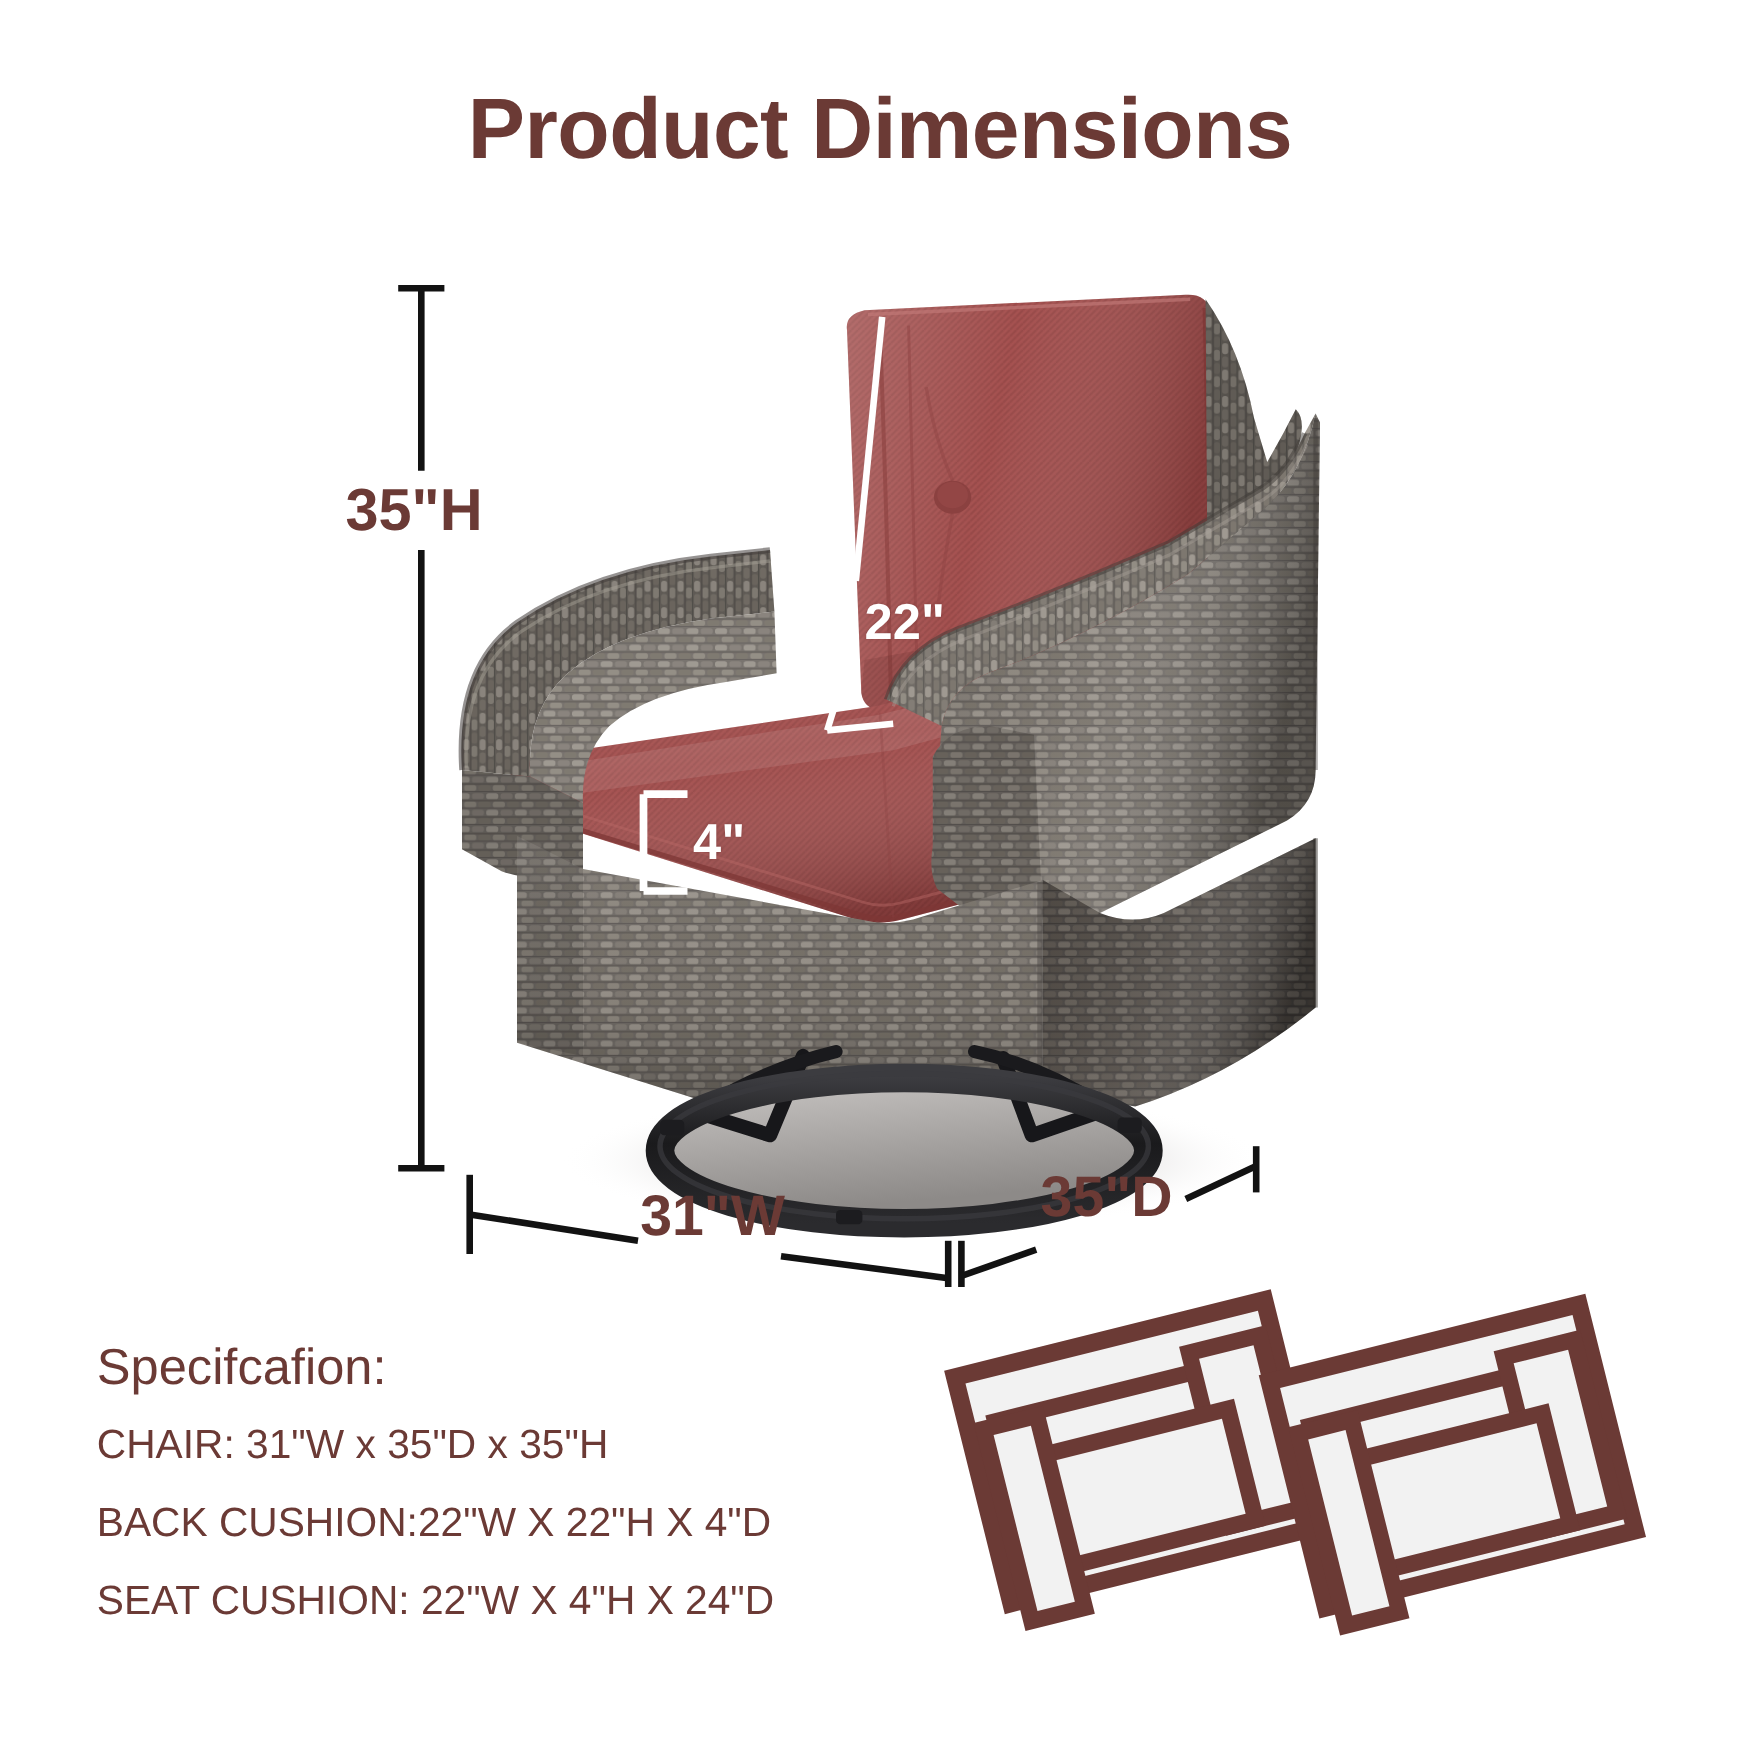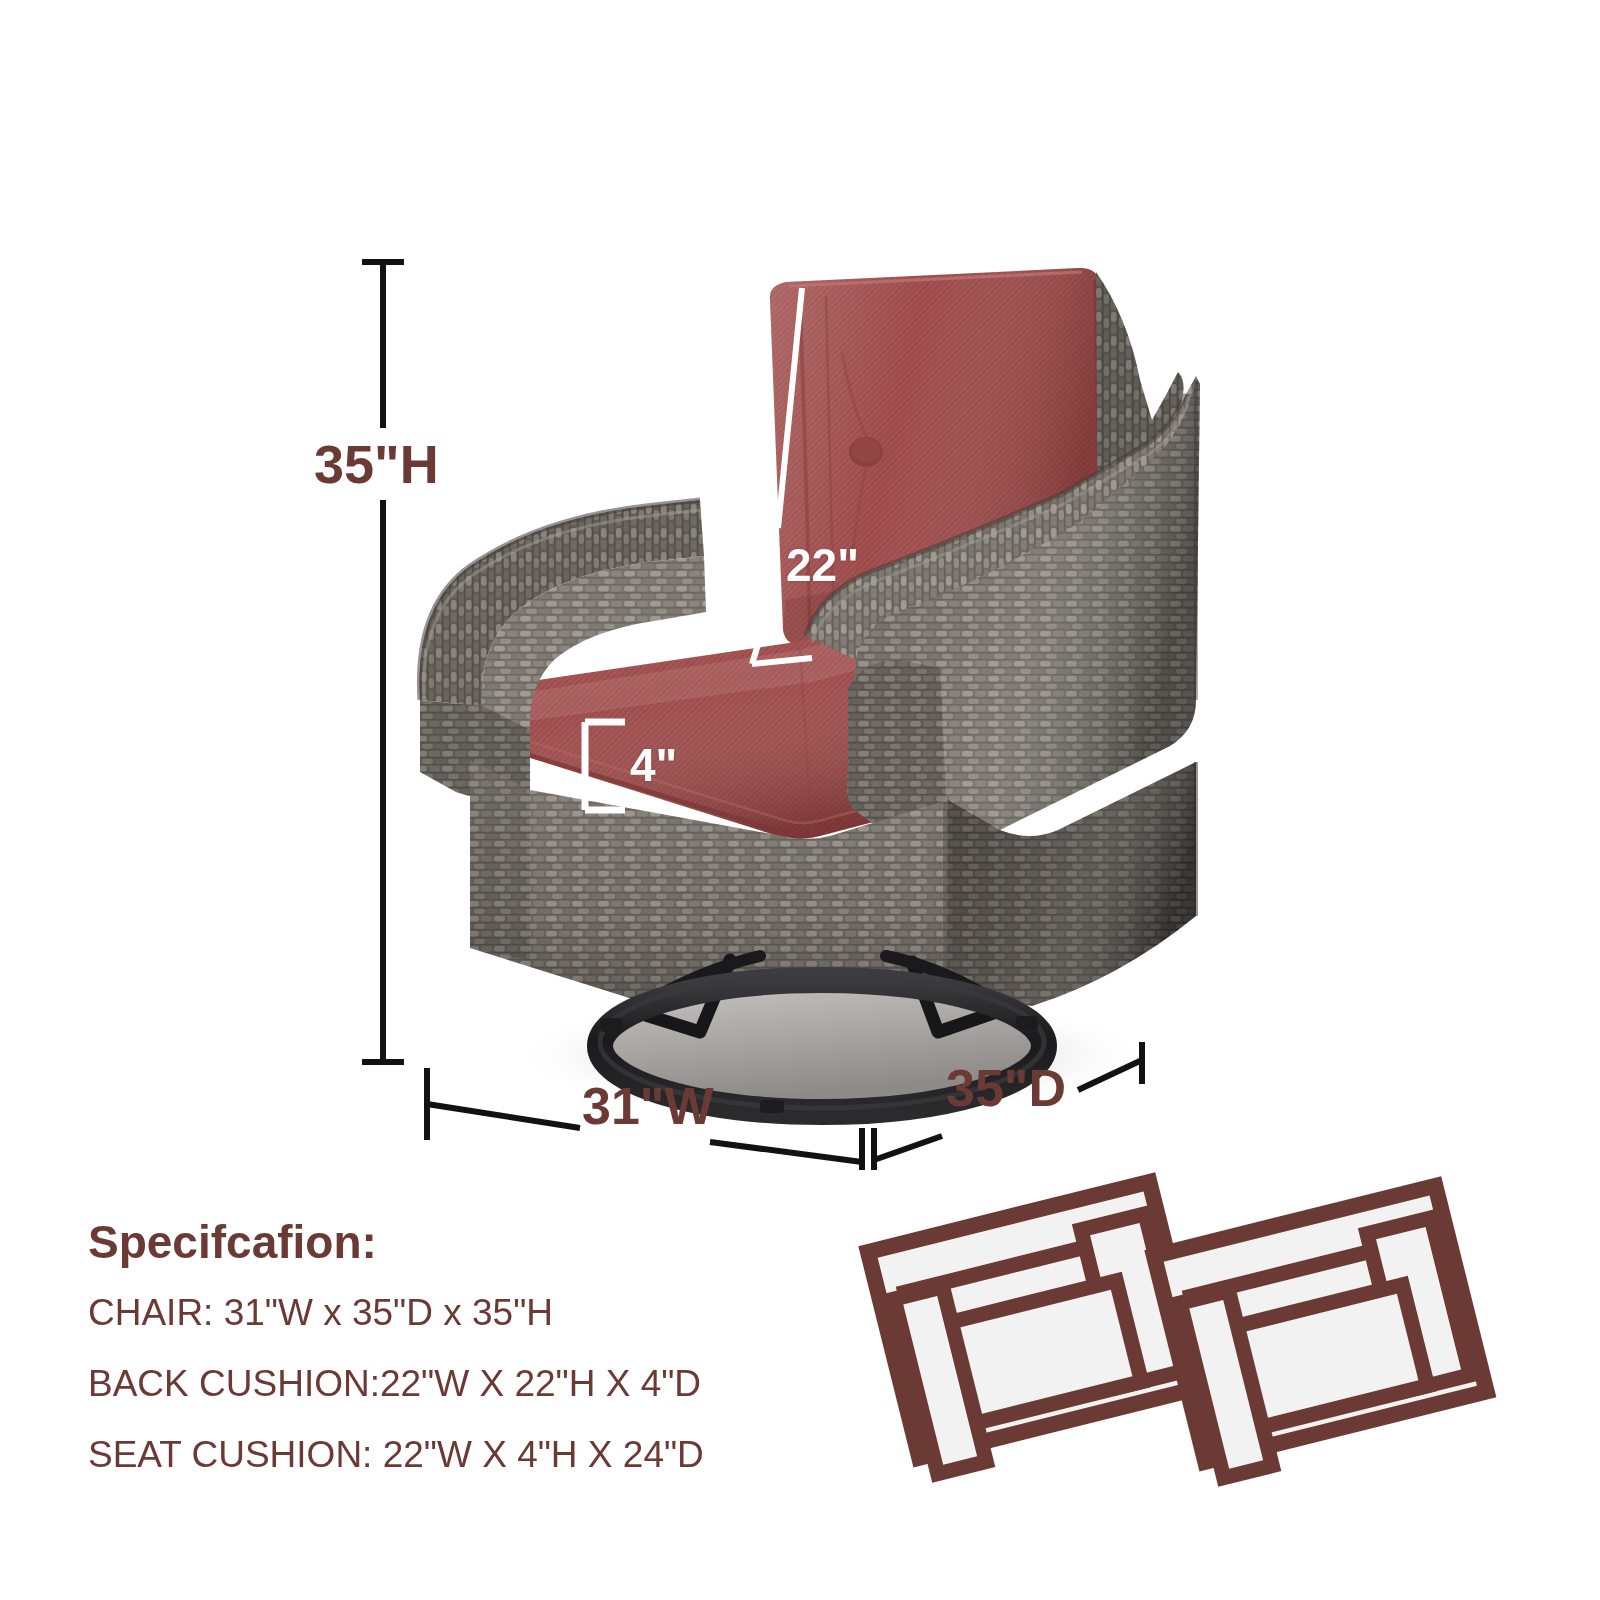--- a/index.html
+++ b/index.html
@@ -59,21 +59,21 @@
   }
   #dim-back { left: 786px; top: 542px; font-size: 46px; }
   #dim-seat { left: 630px; top: 742px; font-size: 46px; }
 
   
   .spec-title {
     position: absolute;
     left: 88px;
     top: 1219px;
     font-size: 46px;
-    font-weight: bold;
+    font-weight: normal;
     color: #6b3a35;
     line-height: 1;
   }
   .spec-line {
     position: absolute;
     left: 88px;
     font-size: 37px;
     color: #6b3a35;
     line-height: 1;
     white-space: nowrap;
@@ -83,20 +83,21 @@
   #spec-2 { top: 1436px; }
 
   svg { display: block; }
   .layer { position: absolute; left: 0; top: 0; }
 </style>
 </head>
 <body>
 
 <div id="canvas">
 
+  <div class="title">Product Dimensions</div>
 
   <svg class="layer" width="1600" height="1600" viewBox="0 0 1600 1600">
     <defs>
 
       <pattern id="wickerH" width="26" height="15" patternUnits="userSpaceOnUse">
         <rect width="26" height="15" fill="#716c67"></rect>
         <rect x="0" y="1" width="11" height="5.5" rx="2.4" fill="#9a948c"></rect>
         <rect x="13" y="1" width="11" height="5.5" rx="2.4" fill="#837d76"></rect>
         <rect x="6" y="8.5" width="11" height="5.5" rx="2.4" fill="#8e887f"></rect>
         <rect x="19" y="8.5" width="9" height="5.5" rx="2.4" fill="#787269"></rect>

